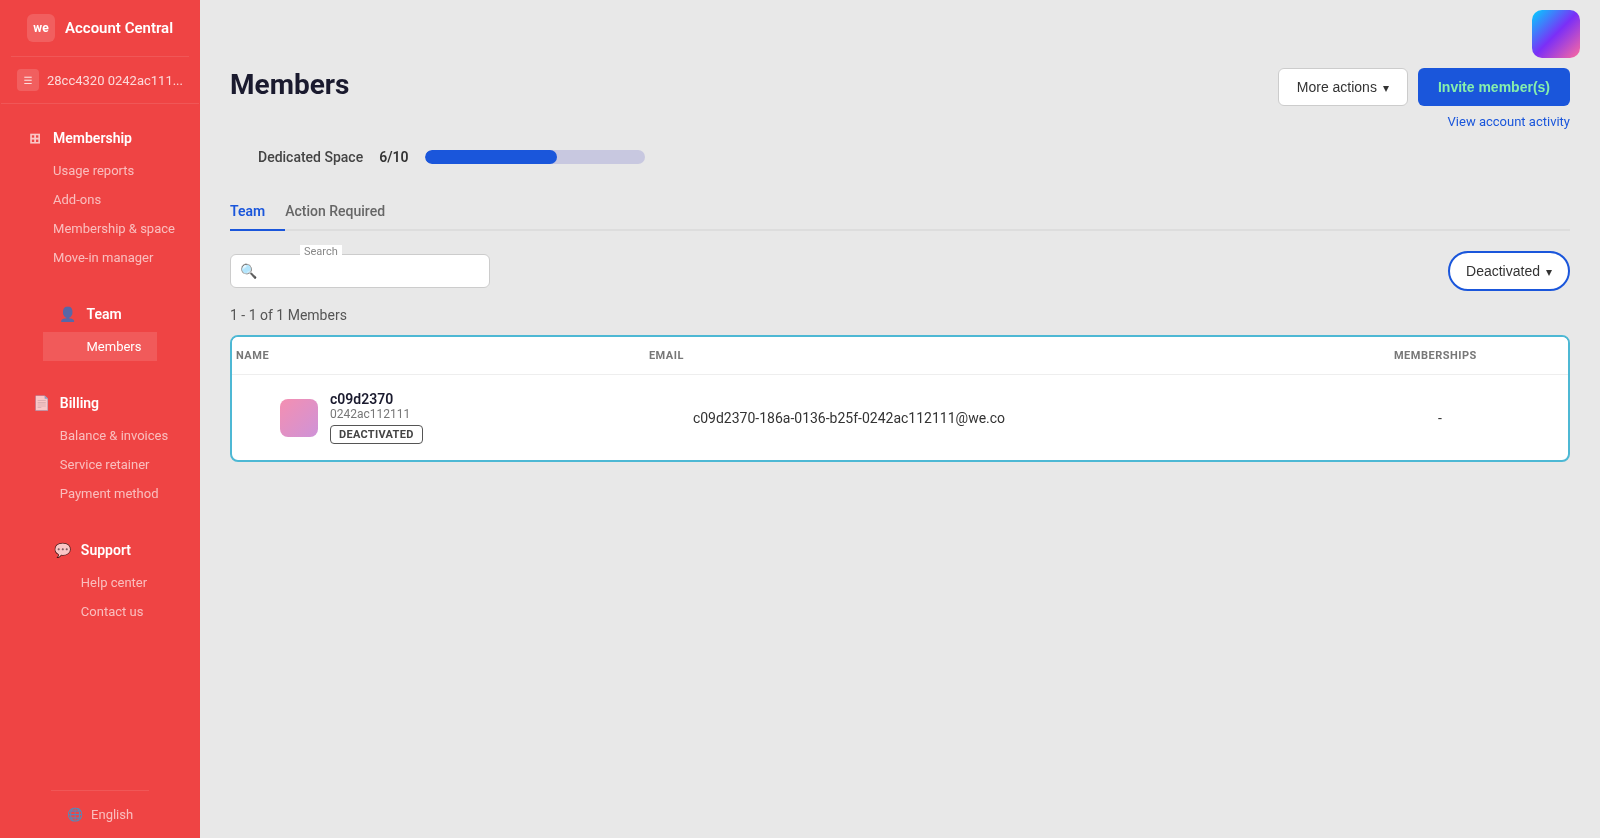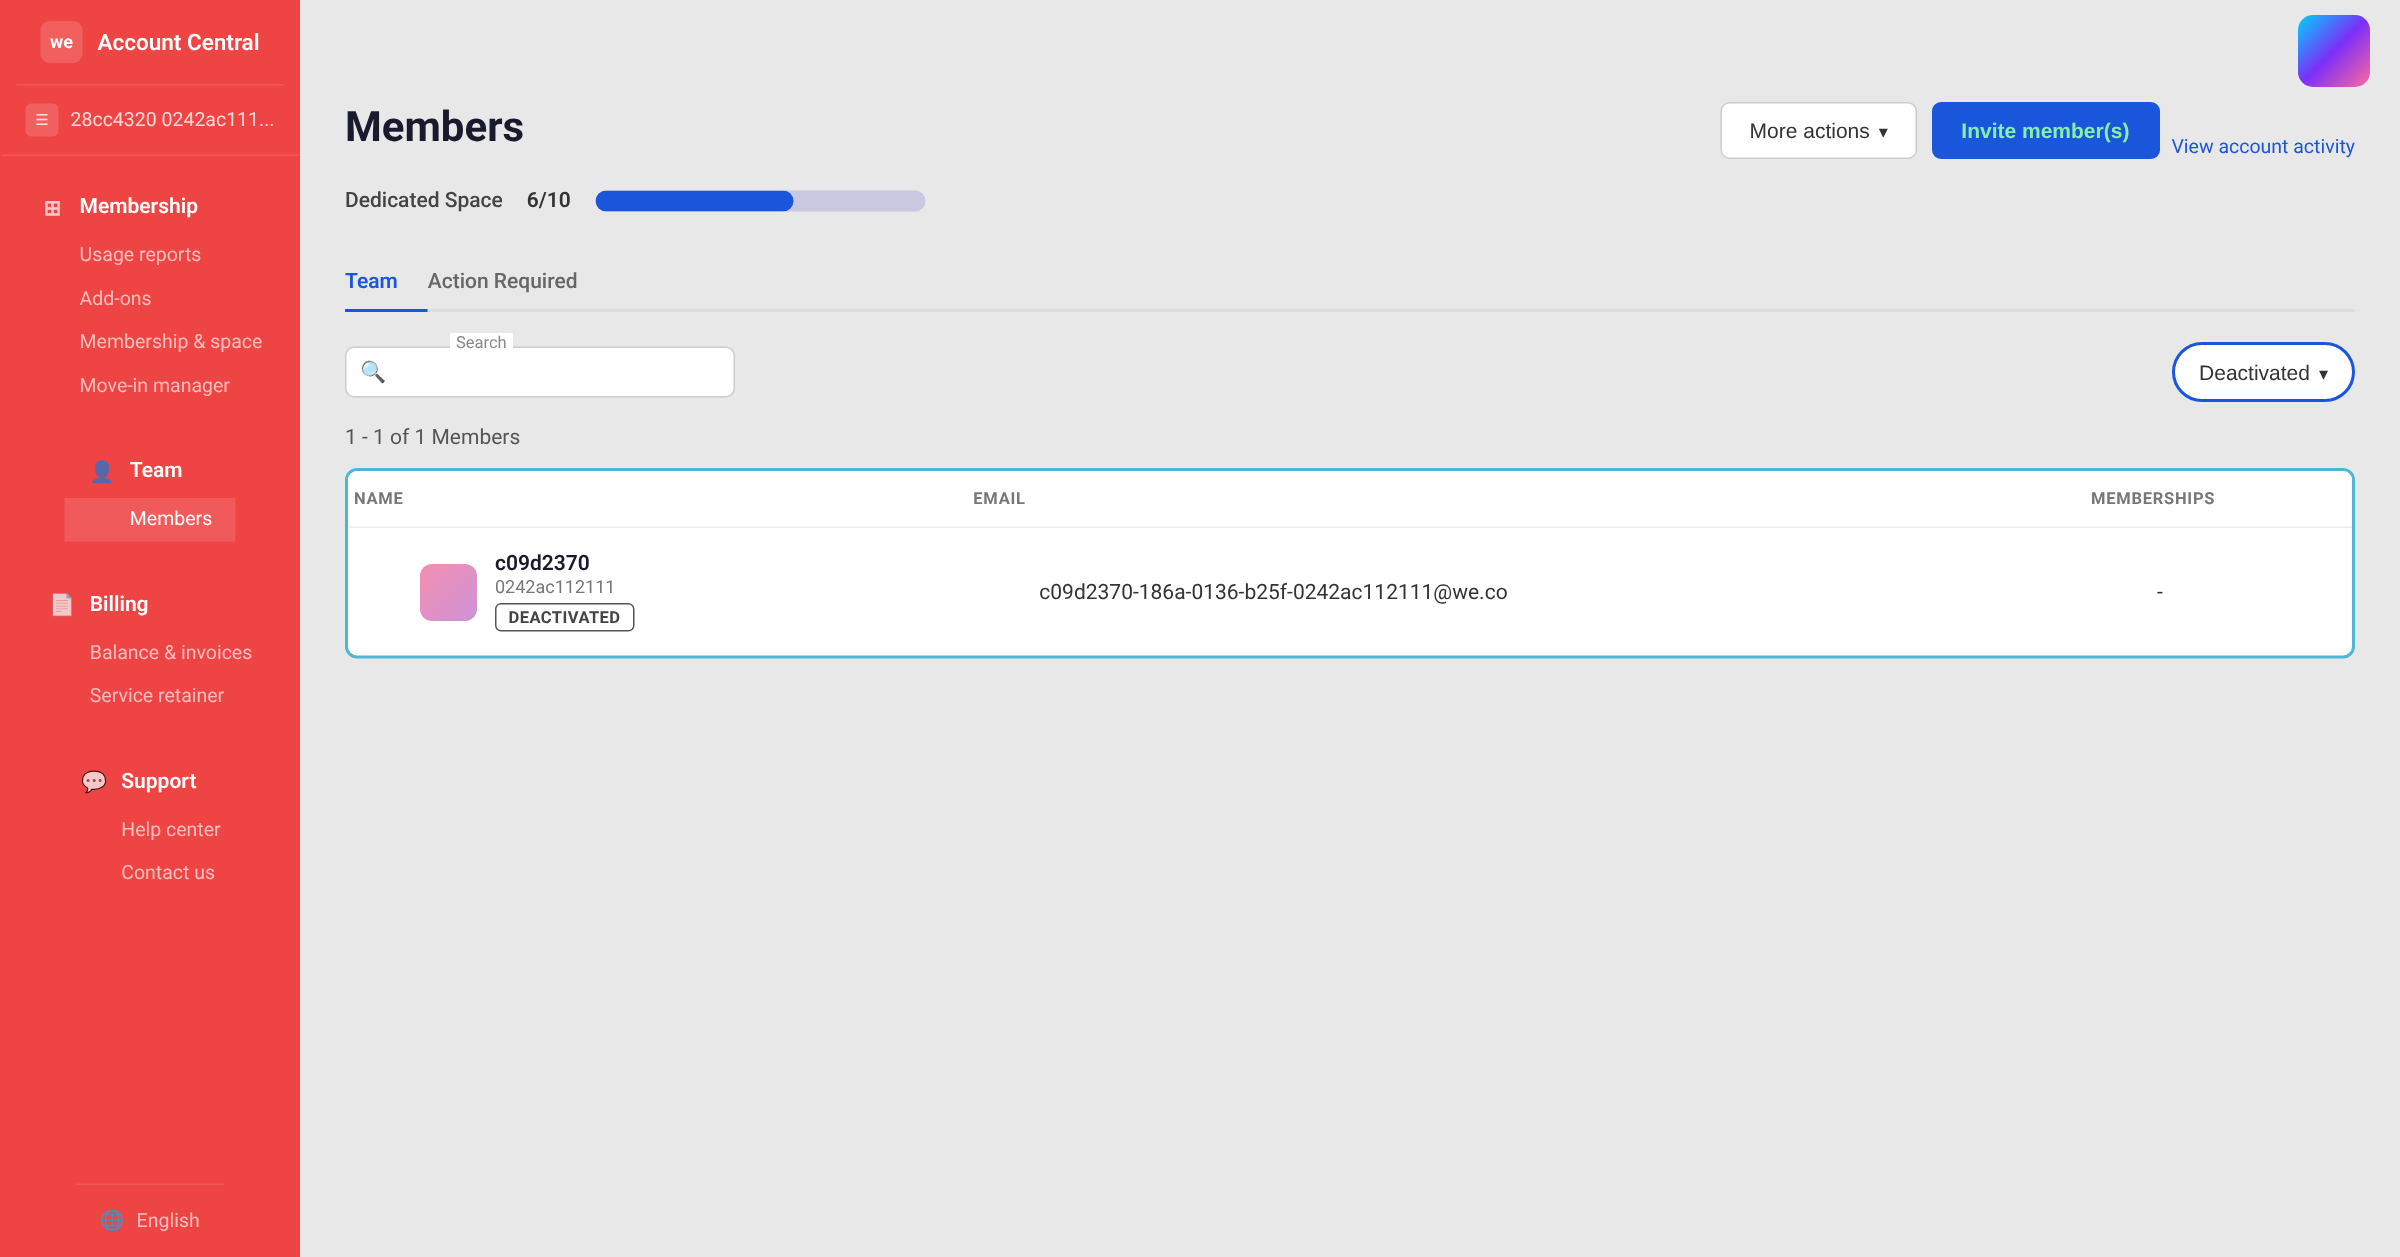--- a/index.html
+++ b/index.html
@@ -129,21 +129,21 @@
       justify-content: space-between;
       margin-bottom: 20px;
     }
     .page-title {
       font-size: 28px;
       font-weight: 700;
       color: #1a1a2e;
     }
     .page-header-actions {
       display: flex;
-      flex-direction: row;
+      flex-direction: column;
       align-items: flex-end;
       gap: 8px;
     }
     .page-header-buttons {
       display: flex;
       gap: 10px;
     }
     .btn-more-actions {
       display: flex;
       align-items: center;
@@ -175,21 +175,21 @@
       cursor: pointer;
     }
 
     
     .dedicated-space {
       display: flex;
       align-items: center;
       gap: 16px;
       margin-bottom: 28px;
     }
-    .dedicated-space-label { font-size: 14px; color: #444; font-weight: 500; }
+    .dedicated-space-label { font-size: 14px; color: #444; font-weight: 500; margin-left: 28px; }
     .dedicated-space-count { font-size: 14px; color: #333; font-weight: 600; }
     .progress-bar-track {
       width: 220px;
       height: 14px;
       background: #c8c8e0;
       border-radius: 7px;
       overflow: hidden;
     }
     .progress-bar-fill {
       height: 100%;
@@ -377,20 +377,21 @@
     <div class="sidebar-item active">Members</div>
   </div>
 
   <div class="sidebar-section">
     <div class="sidebar-section-header">
       <span class="icon">📄</span>
       <span>Billing</span>
     </div>
     <div class="sidebar-item">Balance &amp; invoices</div>
     <div class="sidebar-item">Service retainer</div>
+    <div class="sidebar-item">Payment method</div>
   </div>
 
   <div class="sidebar-section">
     <div class="sidebar-section-header">
       <span class="icon">💬</span>
       <span>Support</span>
     </div>
     <div class="sidebar-item">Help center</div>
     <div class="sidebar-item">Contact us</div>
   </div>

